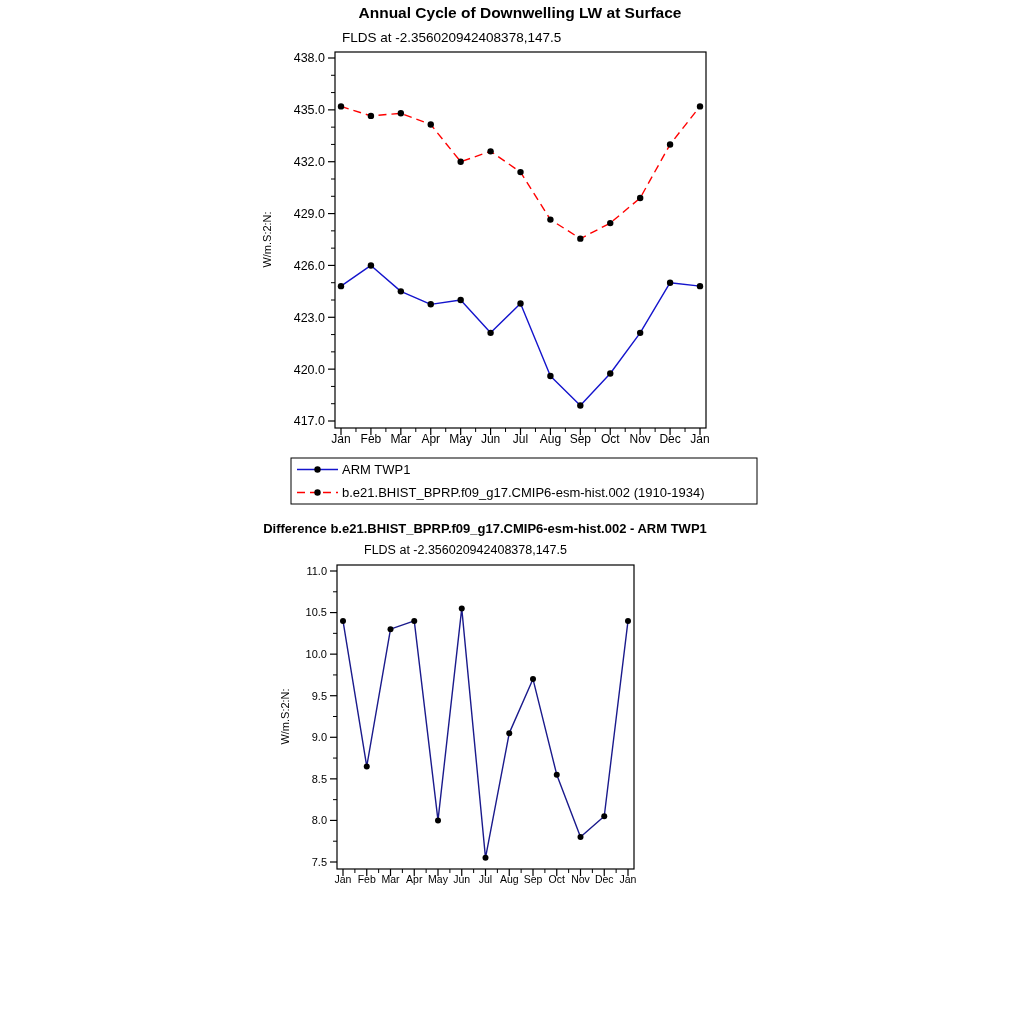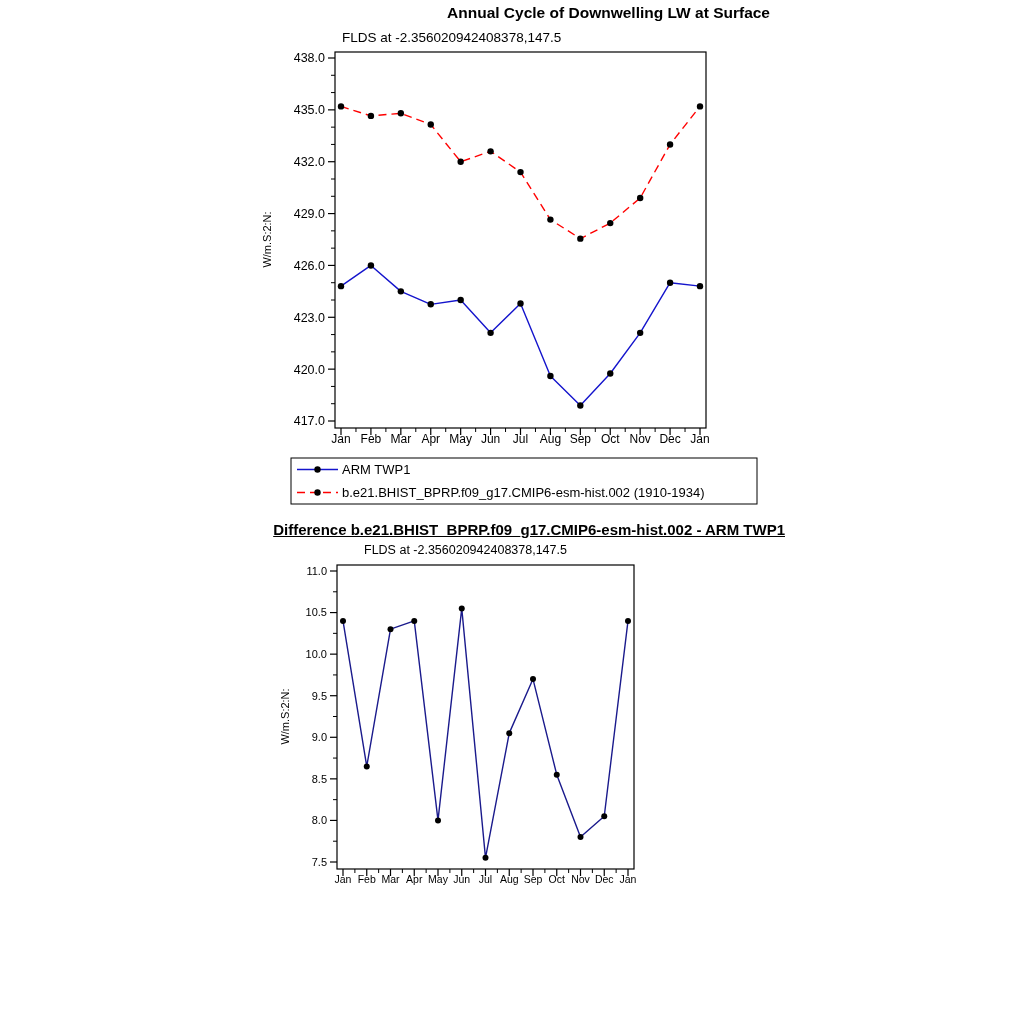--- a/index.html
+++ b/index.html
@@ -1,25 +1,25 @@
 <!DOCTYPE html>
 <html><head>
 <meta charset="utf-8">
 <style>
   html,body{margin:0;padding:0;background:#ffffff;}
   .page{
     position:relative;width:1024px;height:1024px;background:#ffffff;
     font-family:"Liberation Sans","DejaVu Sans",sans-serif;color:#000;
     overflow:hidden;
   }
-  .chart-title{position:absolute;font-weight:bold;text-align:right;white-space:nowrap;}
+  .chart-title{position:absolute;font-weight:bold;text-align:center;white-space:nowrap;}
   .chart-sub{position:absolute;white-space:nowrap;}
   #title-top{left:270px;width:500px;top:4px;font-size:15.5px;}
   #sub-top{left:342px;top:30px;font-size:13.5px;}
-  #title-bot{left:185px;width:600px;top:521px;font-size:15px;text-decoration:underline;}
+  #title-bot{left:185px;width:600px;top:521px;font-size:13px;}
   #sub-bot{left:364px;top:543px;font-size:12.5px;}
   svg.canvas{position:absolute;left:0;top:0;}
   svg.canvas text{font-family:"Liberation Sans","DejaVu Sans",sans-serif;fill:#000;}
 </style>
 </head>
 <body>
 
 <div class="page">
 
   <div id="title-top" class="chart-title">Annual Cycle of Downwelling LW at Surface</div>

